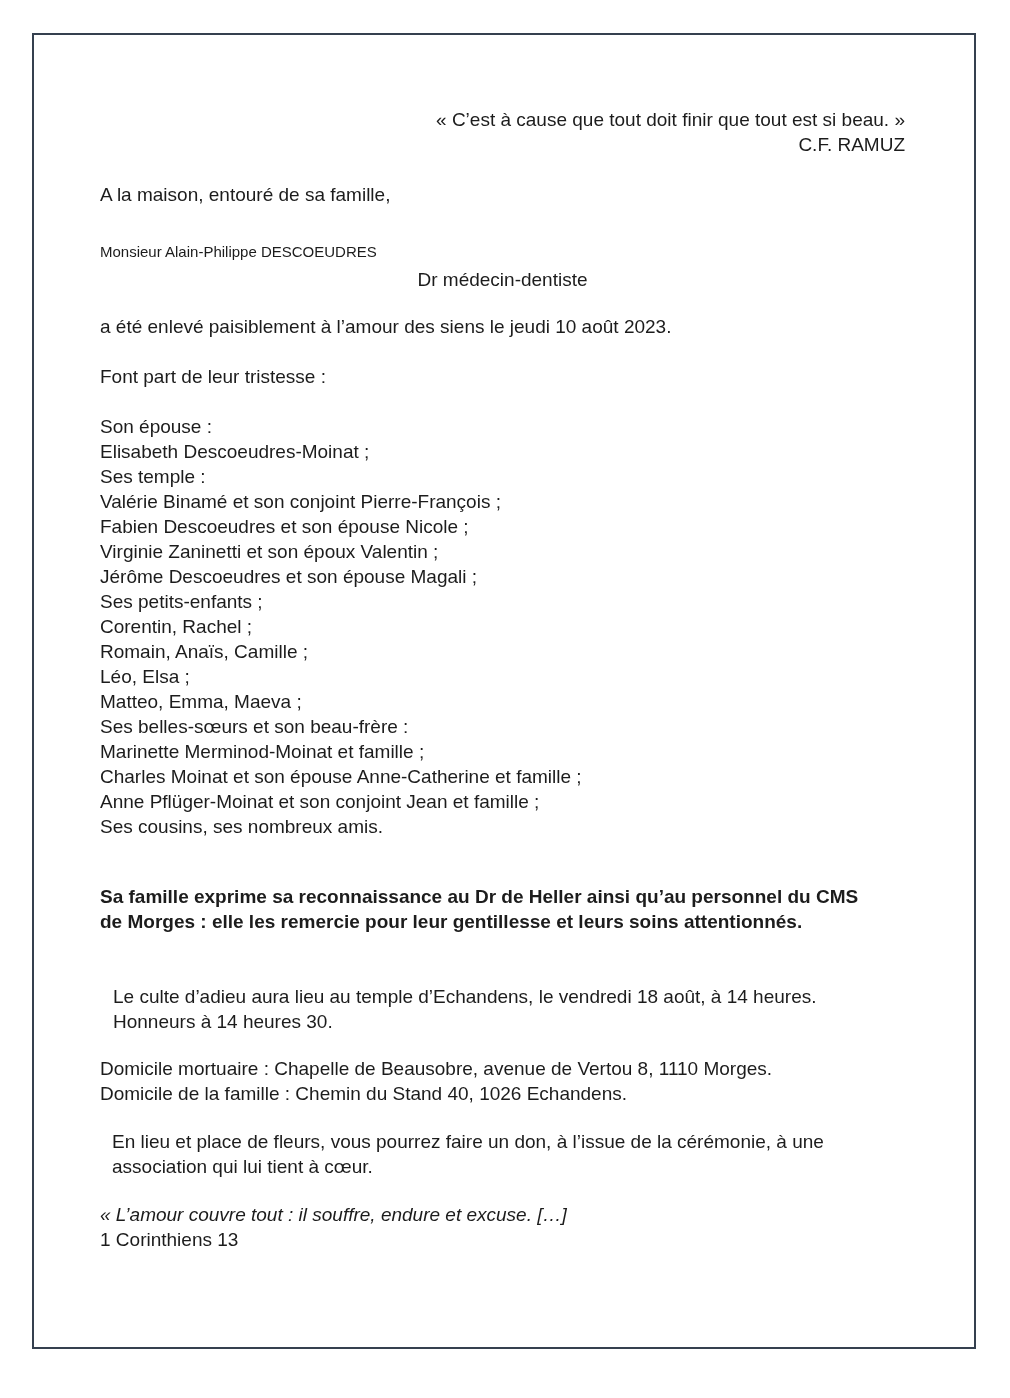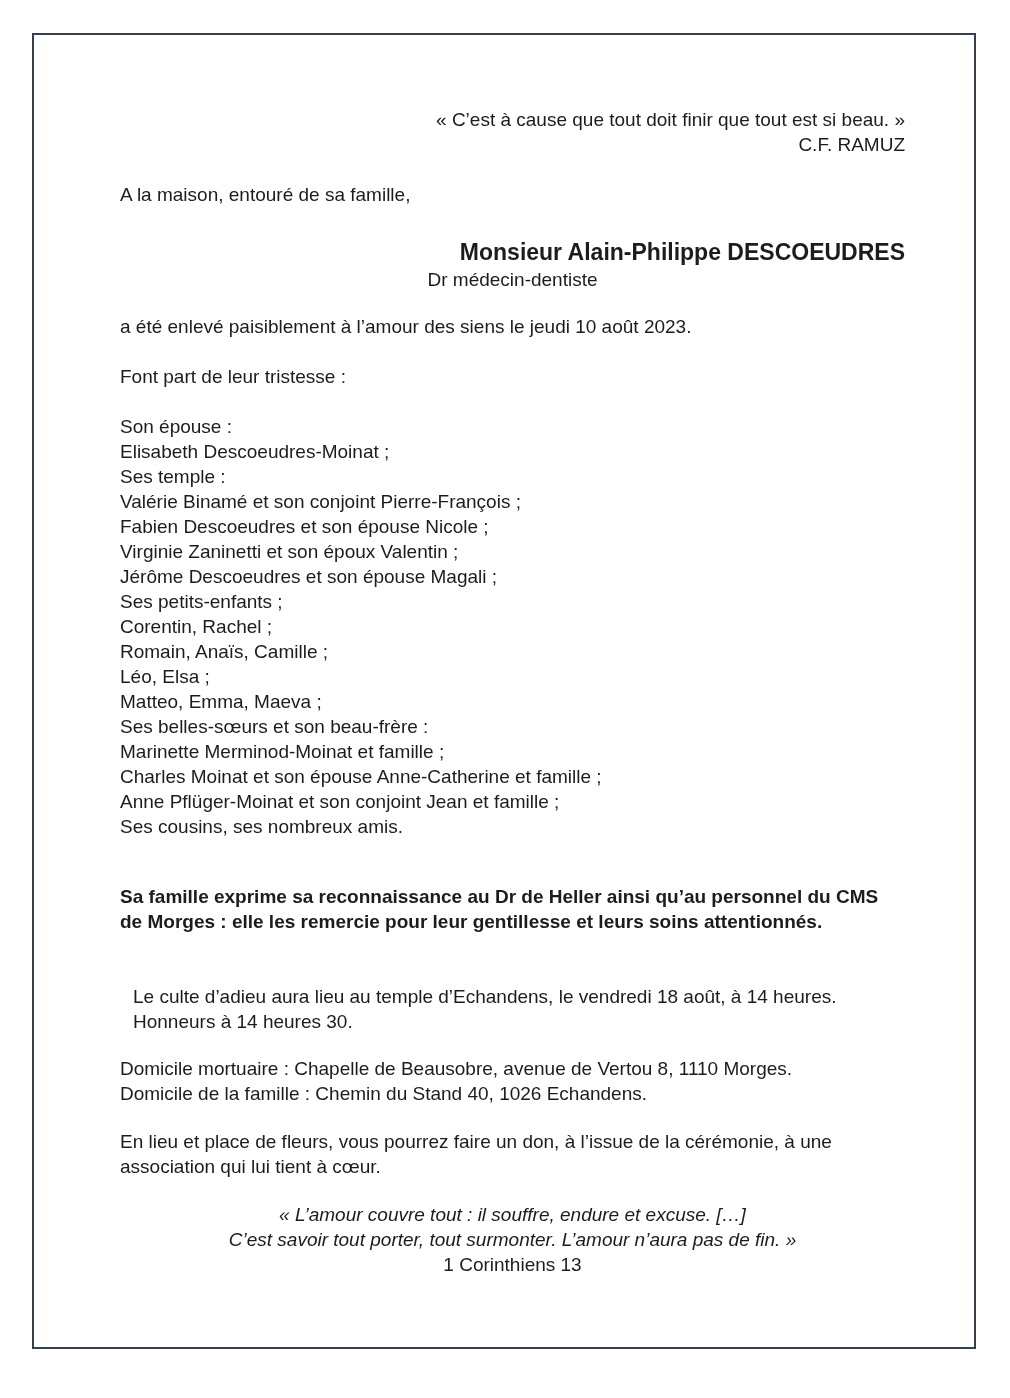--- a/index.html
+++ b/index.html
@@ -17,45 +17,44 @@
   }
   .frame {
     position: absolute;
     left: 32px;
     top: 33px;
     width: 944px;
     height: 1316px;
     border: 2px solid #35404f;
     box-sizing: border-box;
     background: #ffffff;
-    padding-left: 20px;
   }
   .content {
     padding: 72px 69px 0 66px;
     font-size: 19px;
     line-height: 25px;
   }
   .epigraph { text-align: right; }
   .intro { margin: 25px 0 16px 0; }
   .name {
     margin: 30px 0 0 0;
-    text-align: right;
-    font-size: 23px;
+    text-align: left;
+    font-size: 15px;
     line-height: 30px;
-    font-weight: bold;
+    font-weight: normal;
   }
   .subtitle { text-align: center; }
   .notice { margin: 22px 0 0 0; }
   .leadin { margin: 25px 0 0 0; }
   .family { margin: 25px 0 0 0; }
   .gratitude { margin: 45px 0 0 0; font-weight: bold; }
   .service { margin: 50px 0 0 13px; }
   .addresses { margin: 22px 0 0 0; }
-  .donation { margin: 23px 0 0 0; }
-  .closing { margin: 23px 0 0 0; text-align: center; }
+  .donation { margin: 23px 0 0 12px; }
+  .closing { margin: 23px 0 0 0; text-align: left; }
   .closing .quote-lines { font-style: italic; }
   .b { font-weight: normal; }
   p { margin: 0; }
 </style>
 </head>
 <body>
 
 <div class="page">
   <div class="frame">
     <div class="content">
@@ -110,20 +109,19 @@
         </div>
 
       <div class="donation">
           <div class="line"><span>En lieu et place de fleurs, vous pourrez faire un don, à l’issue de la cérémonie, à une</span></div>
           <div class="line"><span>association qui lui tient à cœur.</span></div>
         </div>
 
       <div class="closing">
         <div class="quote-lines">
             <div class="line"><span>« L’amour couvre tout : il souffre, endure et excuse. […]</span></div>
-            <div class="line"><span>C’est savoir tout porter, tout surmonter. L’amour n’aura pas de fin. »</span></div>
           </div>
         <div>1 Corinthiens 13</div>
       </div>
 
     </div>
   </div>
 </div>
 
 </body></html>

